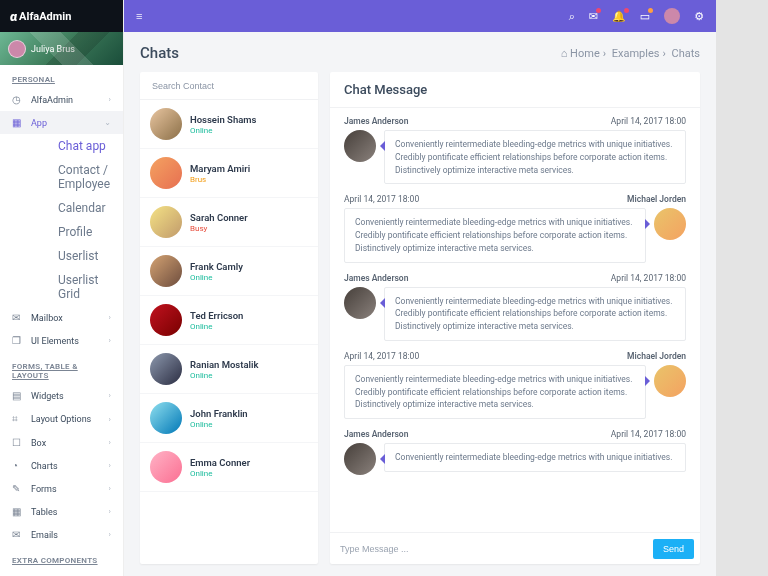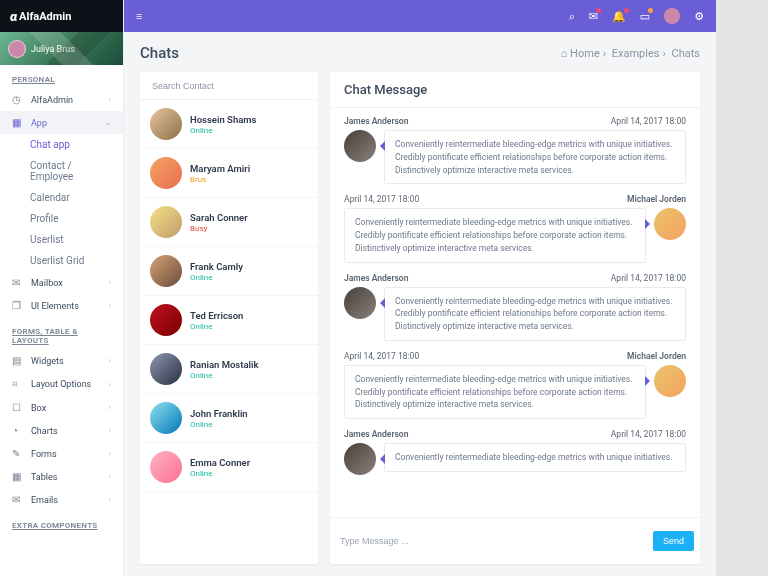--- a/index.html
+++ b/index.html
@@ -14,21 +14,21 @@
 .user-band .tri{position:absolute;inset:0;background:
   linear-gradient(45deg,transparent 40%,rgba(255,255,255,.15) 40%,rgba(255,255,255,.15) 60%,transparent 60%),
   linear-gradient(-45deg,transparent 30%,rgba(0,0,0,.15) 30%,rgba(0,0,0,.15) 50%,transparent 50%);}
 .user-band .av{width:18px;height:18px;border-radius:50%;background:#c8a;border:1px solid rgba(255,255,255,.6);margin-right:5px;position:relative;z-index:1;}
 .sec-label { font-size:8px; color:#7b8594; padding:10px 12px 4px; letter-spacing:.3px; font-weight:600;text-decoration:underline;}
 .nav-item { display:flex; align-items:center; padding:6px 12px; font-size:9px; color:#3c4b5d; cursor:pointer; position:relative;}
 .nav-item .ic { width:12px; margin-right:7px; color:#7b8594; font-size:10px;}
 .nav-item .chev { margin-left:auto; color:#b0b8c4; font-size:8px;}
 .nav-item.active { background:#f2f3f6; color:#6a5ed7;}
 .nav-item.active .ic{color:#6a5ed7;}
-.sub-item { padding:5px 12px 5px 30px; font-size:10px; color:#6d7a8c; cursor:pointer;}
+.sub-item { padding:5px 12px 5px 30px; font-size:12px; color:#6d7a8c; cursor:pointer;margin-left:28px;}
 .sub-item.active { color:#6a5ed7;}
 .main { flex:1; display:flex; flex-direction:column; overflow:hidden; position:relative;z-index:1;margin-right:52px; }
 .topbar { height:32px; background:#6a5ed7; display:flex; align-items:center; padding:0 12px; color:#fff; }
 .topbar .menu-ic{color:#fff;opacity:.9;font-size:11px;cursor:pointer;}
 .topbar .right { margin-left:auto; display:flex; align-items:center; gap:14px; }
 .topbar .tb-ic { position:relative; color:#fff; font-size:11px; cursor:pointer;}
 .topbar .tb-ic .dot{position:absolute;top:-2px;right:-3px;width:5px;height:5px;border-radius:50%;}
 .dot.red{background:#ef476f;}
 .dot.orange{background:#ff9f43;}
 .topbar .av{width:16px;height:16px;border-radius:50%;background:#c8a;}
@@ -55,21 +55,21 @@
 .chat-body { flex:1; overflow:hidden; padding:8px 14px 0;}
 .msg-meta { display:flex; justify-content:space-between; font-size:8.5px; color:#5a6573; margin-bottom:4px;}
 .msg-meta .who{font-weight:600;}
 .msg-row { display:flex; align-items:flex-start; margin-bottom:10px; gap:8px;}
 .msg-row.right{flex-direction:row-reverse;}
 .msg-row .av{width:32px;height:32px;border-radius:50%;flex-shrink:0;}
 .bubble { flex:1; border:1px solid #e8eaed; border-radius:2px; padding:7px 10px; font-size:8.5px; color:#6d7a8c; line-height:1.5; position:relative;}
 .bubble .arrow{position:absolute;width:0;height:0;border:5px solid transparent;top:10px;}
 .msg-row:not(.right) .bubble .arrow{left:-10px;border-right-color:#6a5ed7;}
 .msg-row.right .bubble .arrow{right:-10px;border-left-color:#6a5ed7;}
-.compose { height:47px; border-top:1px solid #f0f1f3; display:flex; align-items:center; padding:0 6px 0 10px; margin-top:auto;}
+.compose { height:32px; border-top:1px solid #f0f1f3; display:flex; align-items:center; padding:0 6px 0 10px; margin-top:auto;}
 .compose input{flex:1;border:none;outline:none;font-size:9px;}
 .compose input::placeholder{color:#9aa3b0;}
 .compose button{background:#1cb0f6;color:#fff;border:none;border-radius:2px;padding:5px 10px;font-size:9px;cursor:pointer;margin-left:28px;}
 
 .av1{background:linear-gradient(135deg,#e8c5a0,#8b6f47);}
 .av2{background:linear-gradient(135deg,#f4a261,#e76f51);}
 .av3{background:linear-gradient(135deg,#f4e285,#c19a6b);}
 .av4{background:linear-gradient(135deg,#d4a373,#6d4c3d);}
 .av5{background:linear-gradient(135deg,#c1121f,#780000);}
 .av6{background:linear-gradient(135deg,#8d99ae,#2b2d42);}

